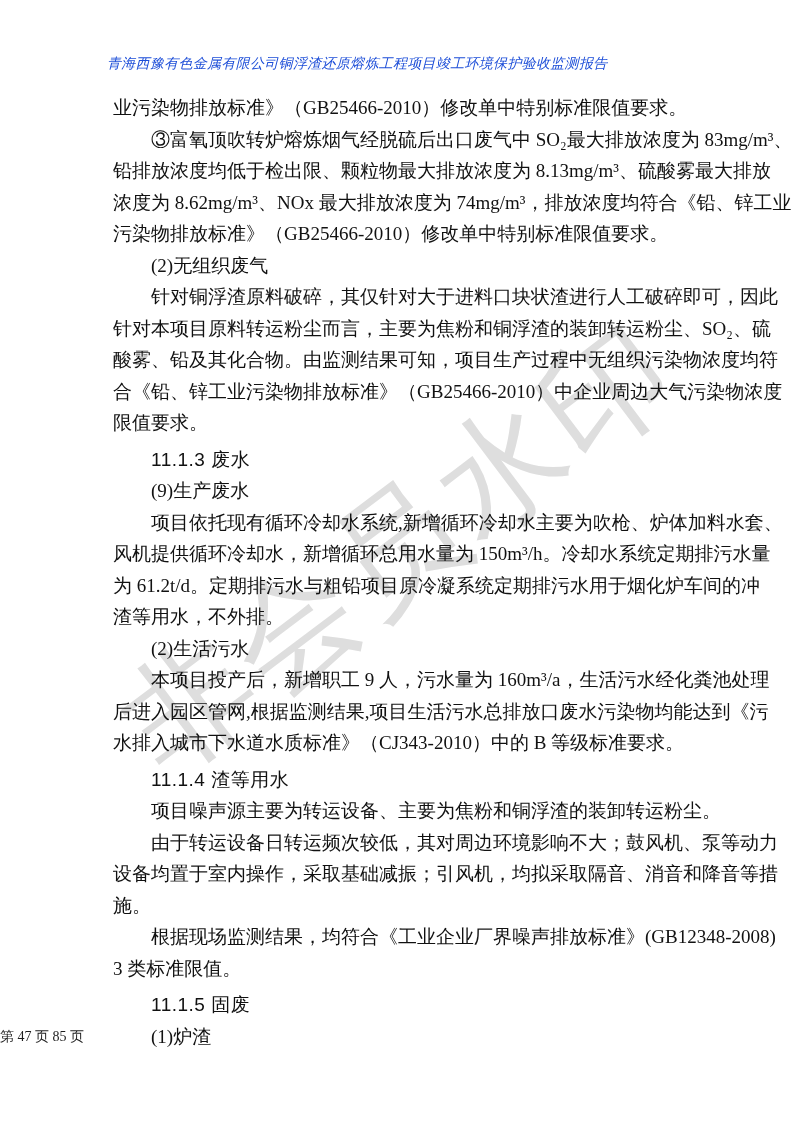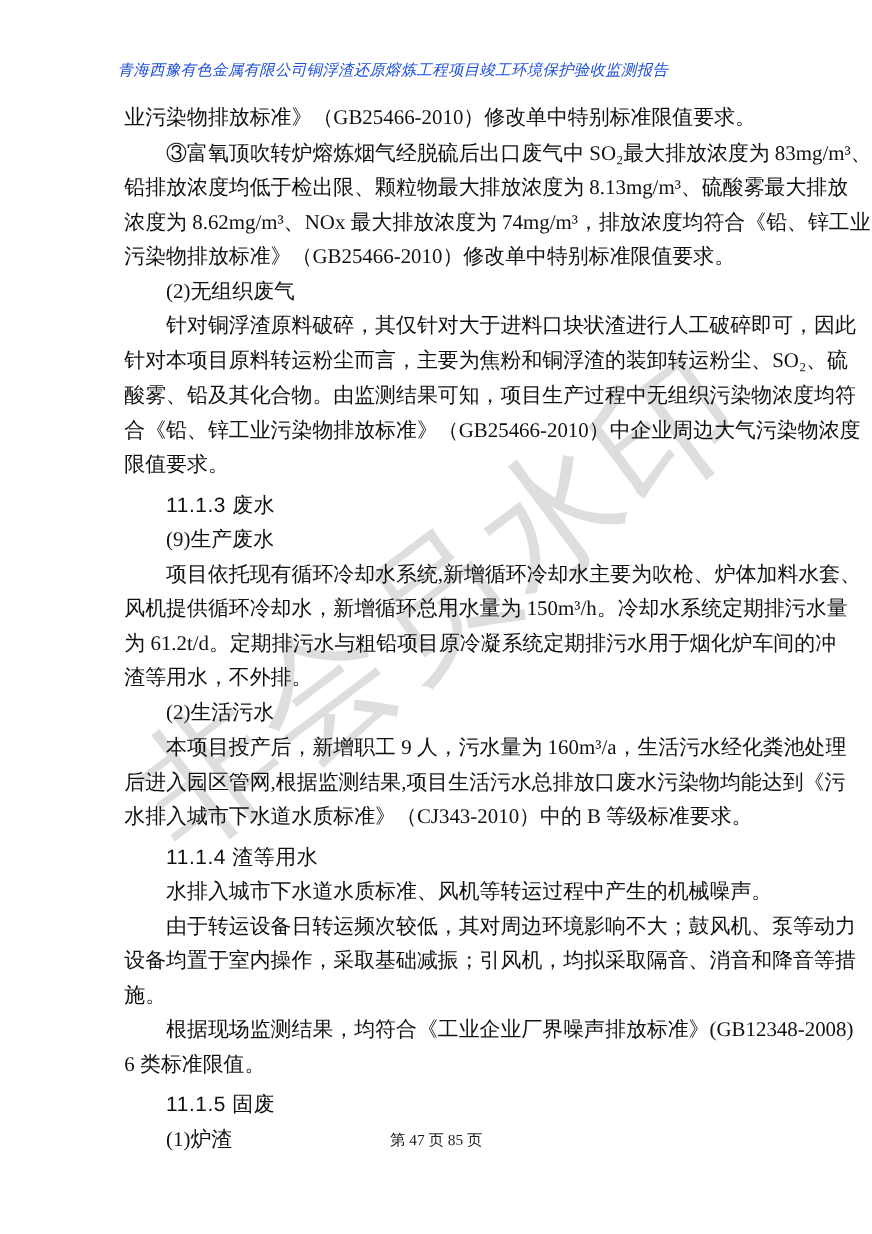--- a/index.html
+++ b/index.html
@@ -54,21 +54,21 @@
   .block.heading .line {
     font-weight:normal;
     font-family:"Liberation Sans","DejaVu Sans",sans-serif;
     text-indent:38px;
     letter-spacing:0.5px;
   }
   .doc-footer {
     position:absolute;
     left:0; top:1028px;
     width:100%;
-    text-align:center;
+    text-align:left;
     font-size:14px;
     color:#1c1c1c;
     z-index:1;
   }
 </style>
 </head>
 <body>
 
 <div class="page">
   <div class="watermark">非会员水印</div>
@@ -112,30 +112,30 @@
       </div>
       <div class="block body">
         <div class="line indent">本项目投产后，新增职工 9 人，污水量为 160m³/a，生活污水经化粪池处理</div>
         <div class="line">后进入园区管网,根据监测结果,项目生活污水总排放口废水污染物均能达到《污</div>
         <div class="line">水排入城市下水道水质标准》（CJ343-2010）中的 B 等级标准要求。</div>
       </div>
       <div class="block heading">
         <div class="line indent">11.1.4 渣等用水</div>
       </div>
       <div class="block body">
-        <div class="line indent">水排入城市下水道水质标准、风机等转运过程中产生的机械噪声。</div>
+        <div class="line indent">项目噪声源主要为转运设备、主要为焦粉和铜浮渣的装卸转运粉尘。</div>
       </div>
       <div class="block body">
         <div class="line indent">由于转运设备日转运频次较低，其对周边环境影响不大；鼓风机、泵等动力</div>
         <div class="line">设备均置于室内操作，采取基础减振；引风机，均拟采取隔音、消音和降音等措</div>
         <div class="line">施。</div>
       </div>
       <div class="block body">
         <div class="line indent">根据现场监测结果，均符合《工业企业厂界噪声排放标准》(GB12348-2008)</div>
-        <div class="line">6 类标准限值。</div>
+        <div class="line">3 类标准限值。</div>
       </div>
       <div class="block heading">
         <div class="line indent">11.1.5 固废</div>
       </div>
       <div class="block body">
         <div class="line indent">(1)炉渣</div>
       </div>
     </div>
 
   <div class="doc-footer">第 47 页 85 页</div>

